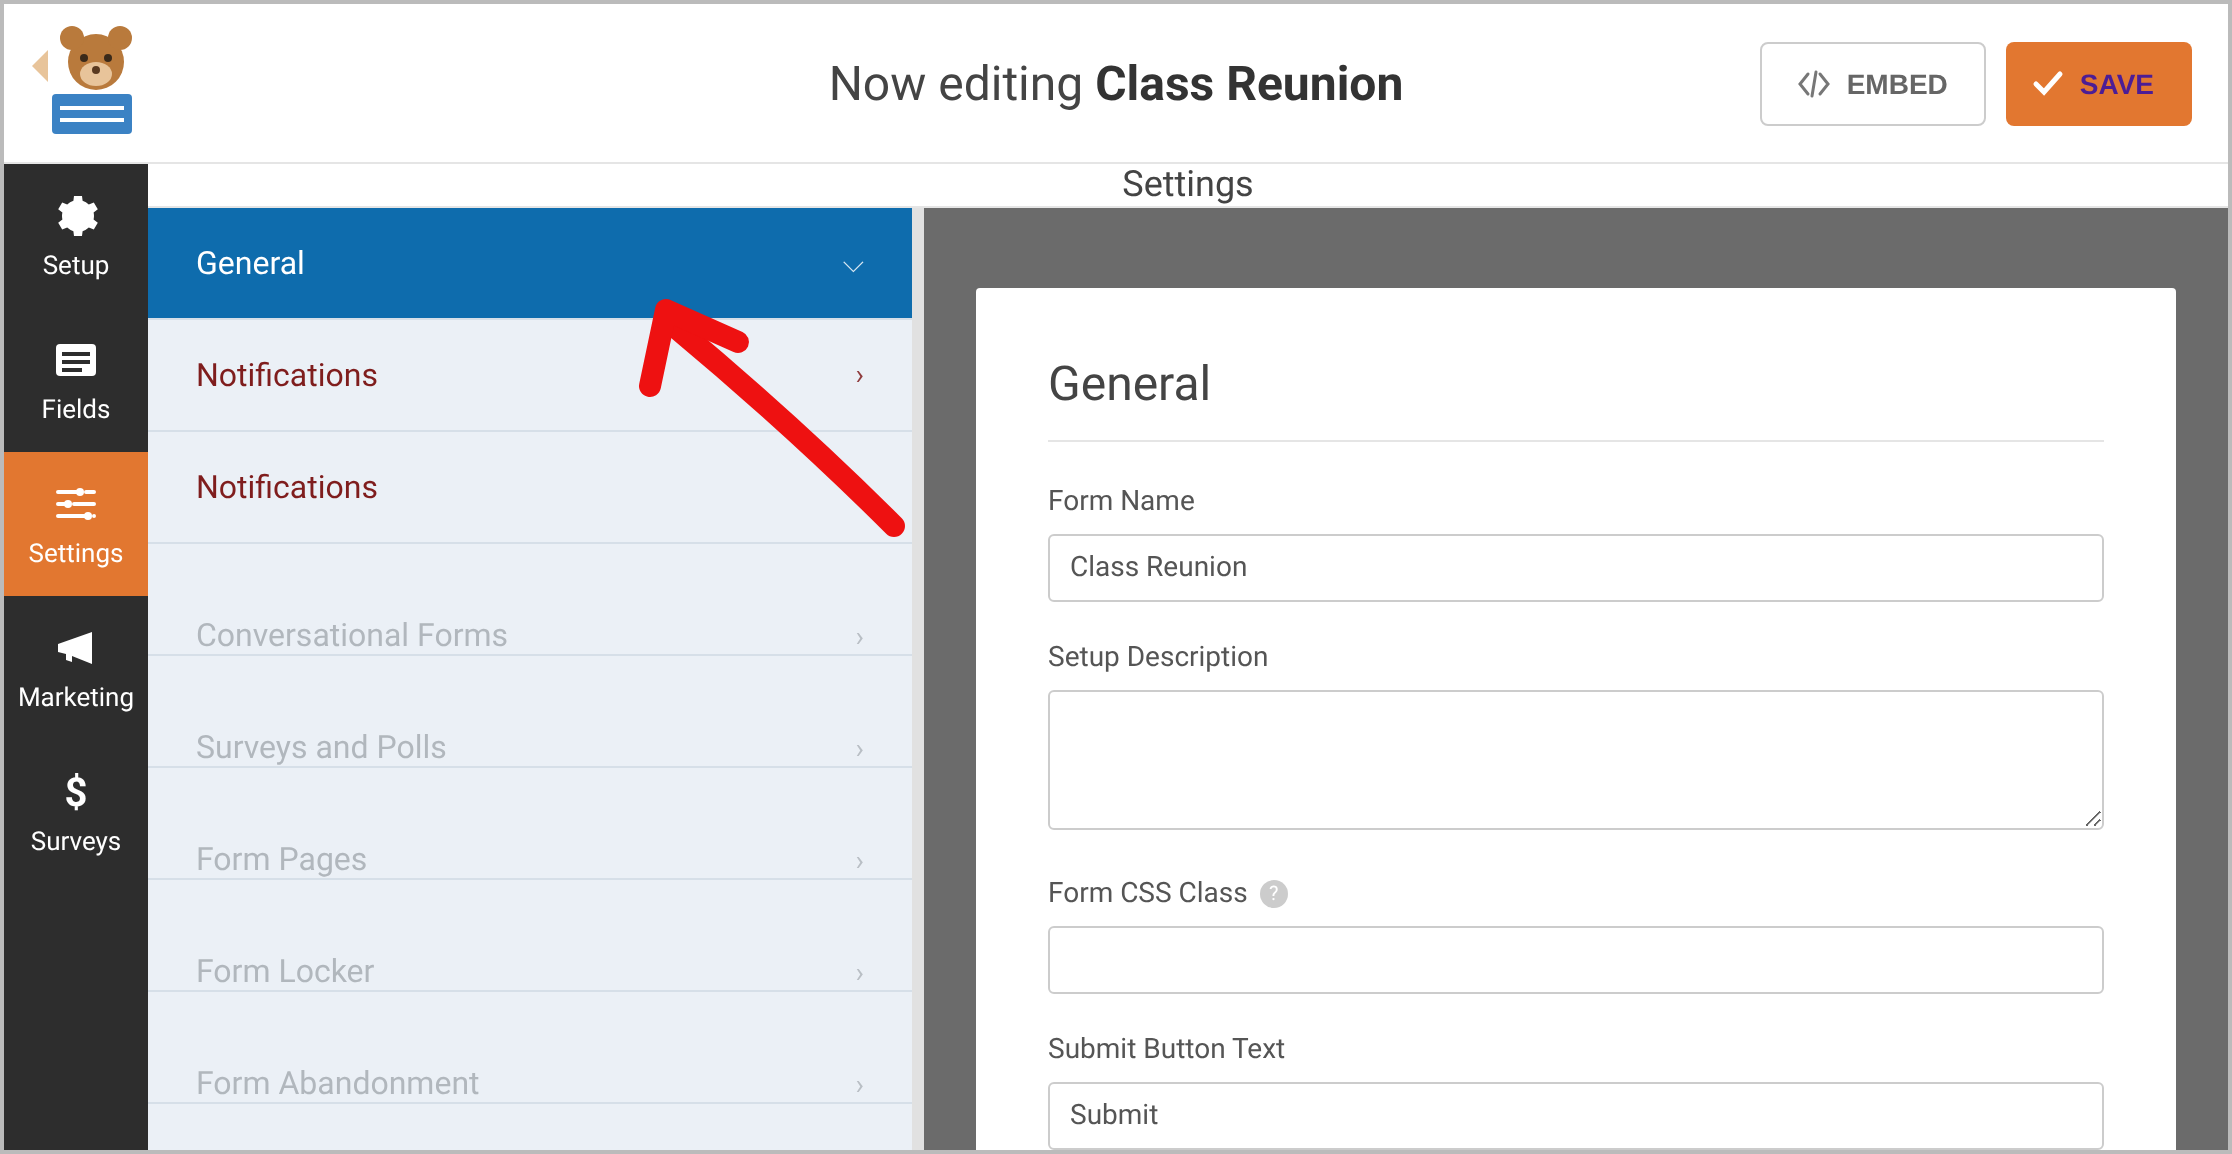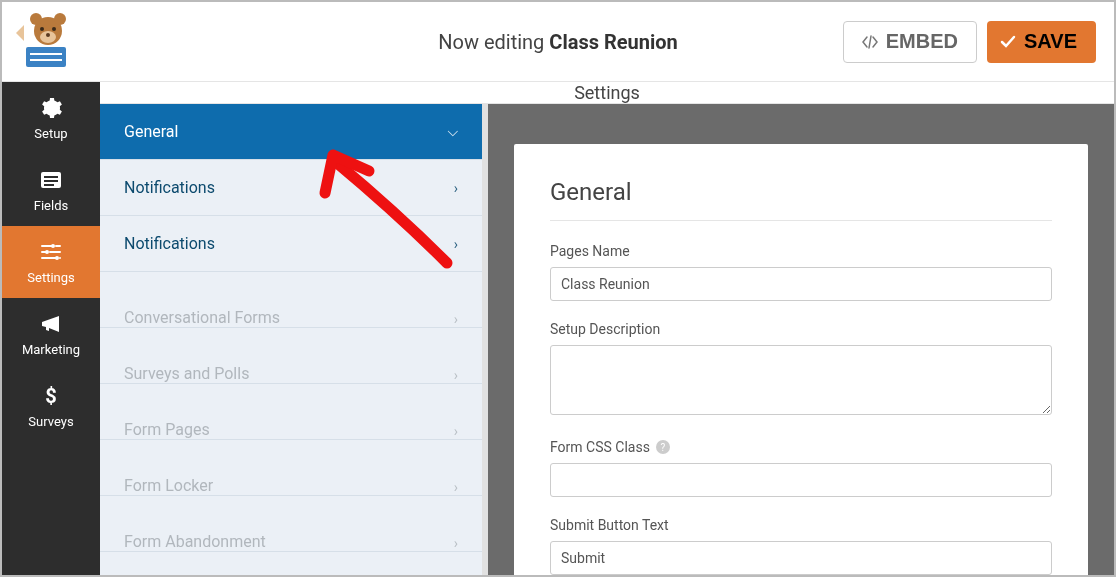--- a/index.html
+++ b/index.html
@@ -19,52 +19,52 @@
       display: flex;
       align-items: center;
       padding: 0 18px 0 12px;
       position: relative;
     }
     .logo-wrap { display:flex; align-items:center; gap:4px; }
     .now-editing {
       position: absolute;
       left: 50%;
       transform: translateX(-50%);
-      font-size: 20px;
+      font-size: 24px;
       color: #444;
       text-align: center;
     }
     .now-editing strong { font-weight: 700; color: #333; }
     .top-actions { margin-left: auto; display: flex; gap: 10px; }
     .btn {
       height: 42px;
       border-radius: 4px;
-      font-size: 20px;
+      font-size: 14px;
       font-weight: 600;
       display: inline-flex;
       align-items: center;
       gap: 8px;
       padding: 0 18px;
       cursor: pointer;
       border: 1px solid transparent;
     }
     .btn-embed {
       background: #fff;
       border: 1px solid #ccc;
       color: #666;
     }
     .btn-save {
       background: #e27730;
-      color: #000000;
+      color: #4c1d95;
       padding-left: 12px;
     }
     
     .main-wrap { display: flex; height: calc(577px - 80px - 4px); }
     .rail {
-      width: 98px;
+      width: 72px;
       background: #2d2d2d;
       display: flex;
       flex-direction: column;
     }
     .rail-item {
       height: 72px;
       display: flex;
       flex-direction: column;
       align-items: center;
       justify-content: center;
@@ -94,21 +94,21 @@
       position: relative;
     }
     .settings-panel::-webkit-scrollbar { width:14px; background:#f0f0f0;}
     .settings-panel::-webkit-scrollbar-thumb { background:#c7c7c7; }
     .s-item {
       height: 56px;
       padding: 0 24px;
       display: flex; align-items: center; justify-content: space-between;
       border-bottom: 1px solid #d6dfe8;
       font-size: 16px;
-      color: #0c4a6e;
+      color: #7f1d1d;
       cursor: pointer;
     }
     .s-item.active { background: #0e6cad; color: #fff; }
     .s-item.disabled { color: #b1b7bd; align-items: flex-end; }
     .chevron { font-size: 14px; color: inherit; opacity:0.85; }
     
     .preview-area { flex:1; background:#6b6b6b; padding: 40px 26px 0 26px; overflow:hidden; }
     .preview-card {
       background:#fff;
       border-radius:2px;
@@ -266,21 +266,21 @@
           <span>Form Abandonment</span>
           <span class="chevron">›</span>
         </div>
       </div>
 
       <div class="preview-area">
         <div class="preview-card">
           <h2>General</h2>
 
           <div class="field-group">
-            <div class="field-label">Pages Name</div>
+            <div class="field-label">Form Name</div>
             <input class="text-input" value="Class Reunion" style="">
           </div>
 
           <div class="field-group">
             <div class="field-label">Setup Description</div>
             <textarea class="textarea-input" style=""></textarea>
           </div>
 
           <div class="field-group">
             <div class="field-label">

